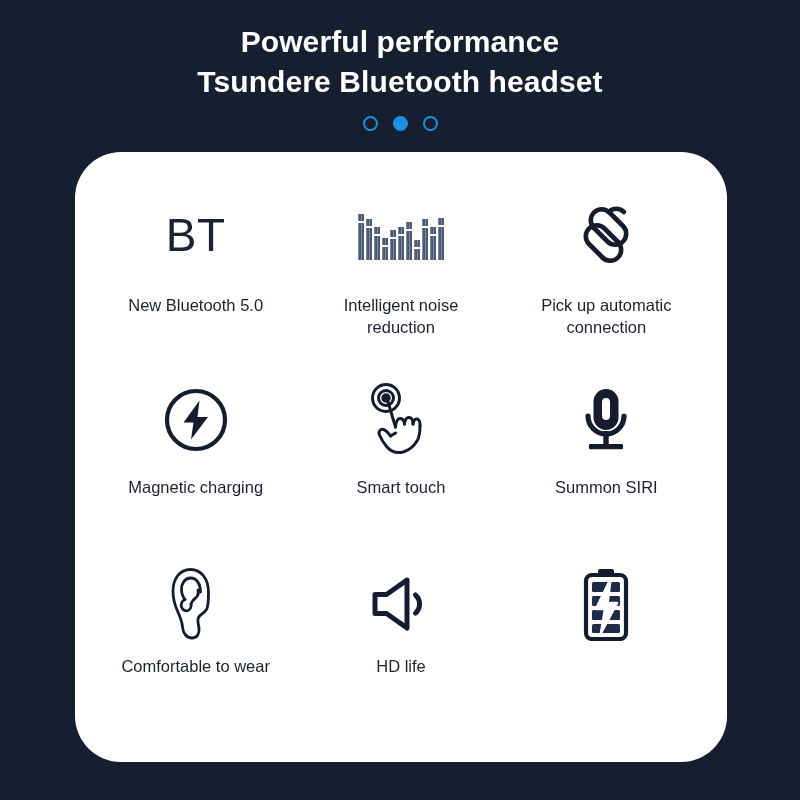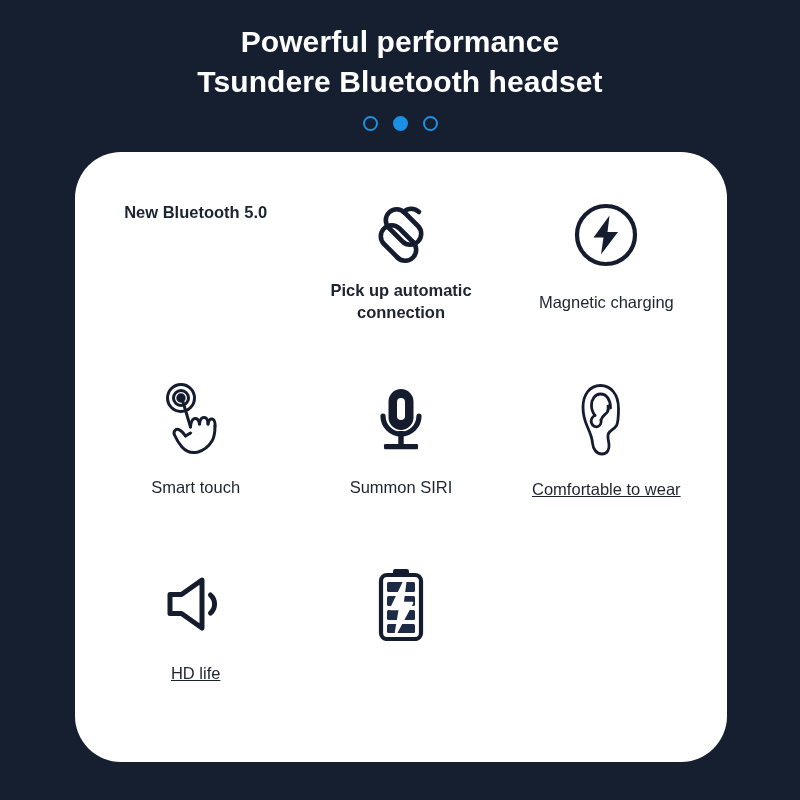--- a/index.html
+++ b/index.html
@@ -93,23 +93,23 @@
   .feature-label {
     margin-top: 12px;
     color: #1d2330;
     font-size: 16.5px;
     line-height: 22px;
     text-align: center;
     max-width: 170px;
   }
 
   
-  .r1 .feature-label { margin-top: 5px; font-weight: bold; }
+  .r1 .feature-label { margin-top: 20px; }
   .r2 .feature-label { margin-top: 17px; }
-  .r3 .feature-label { margin-top: 19px; text-decoration: underline; }
+  .r3 .feature-label { margin-top: 12px; }
 
   .f-bt .icon-box { align-items: center; }
   .bt-text {
     color: #1b2232;
     font-size: 46px;
     line-height: 46px;
     font-weight: 400;
     letter-spacing: 0.5px;
   }
 
@@ -155,23 +155,44 @@
     <span class="dot"></span>
     <span class="dot active"></span>
     <span class="dot"></span>
   </div>
 </div>
 
 <div class="card">
   <div class="grid">
 
     <div class="feature r1 f-bt">
+      <div class="icon-box">
+        <span class="bt-text">BT</span>
+      </div>
       <div class="feature-label">New Bluetooth 5.0</div>
     </div>
 
+    <div class="feature r1">
+      <div class="icon-box">
+        <div class="eq">
+          <span class="eq-bar" style="height:46px"></span>
+          <span class="eq-bar" style="height:41px"></span>
+          <span class="eq-bar" style="height:33px"></span>
+          <span class="eq-bar" style="height:22px"></span>
+          <span class="eq-bar" style="height:30px"></span>
+          <span class="eq-bar" style="height:33px"></span>
+          <span class="eq-bar" style="height:38px"></span>
+          <span class="eq-bar" style="height:20px"></span>
+          <span class="eq-bar" style="height:41px"></span>
+          <span class="eq-bar" style="height:33px"></span>
+          <span class="eq-bar" style="height:42px"></span>
+        </div>
+      </div>
+      <div class="feature-label">Intelligent noise reduction</div>
+    </div>
 
     <div class="feature r1">
       <div class="icon-box">
         <svg width="62" height="66" viewBox="0 0 62 66">
           <g fill="none" stroke="#141c2e" stroke-width="4.6" stroke-linecap="round">
             <path d="M34.5 10.5 L48 24 a11 11 0 0 1 0 15.5 l-0 0 a11 11 0 0 1 -15.5 0 L19 26"></path>
             <path d="M27.5 55.5 L14 42 a11 11 0 0 1 0 -15.5 a11 11 0 0 1 15.5 0 L43 40"></path>
             <path d="M34.5 10.5 a11 11 0 0 1 15.5 0" transform="translate(-1,-0.5)"></path>
             <path d="M19 26 a11 11 0 0 1 0 -15.5 a11 11 0 0 1 15.5 0"></path>
             <path d="M43 40 a11 11 0 0 1 0 15.5 a11 11 0 0 1 -15.5 0"></path>

